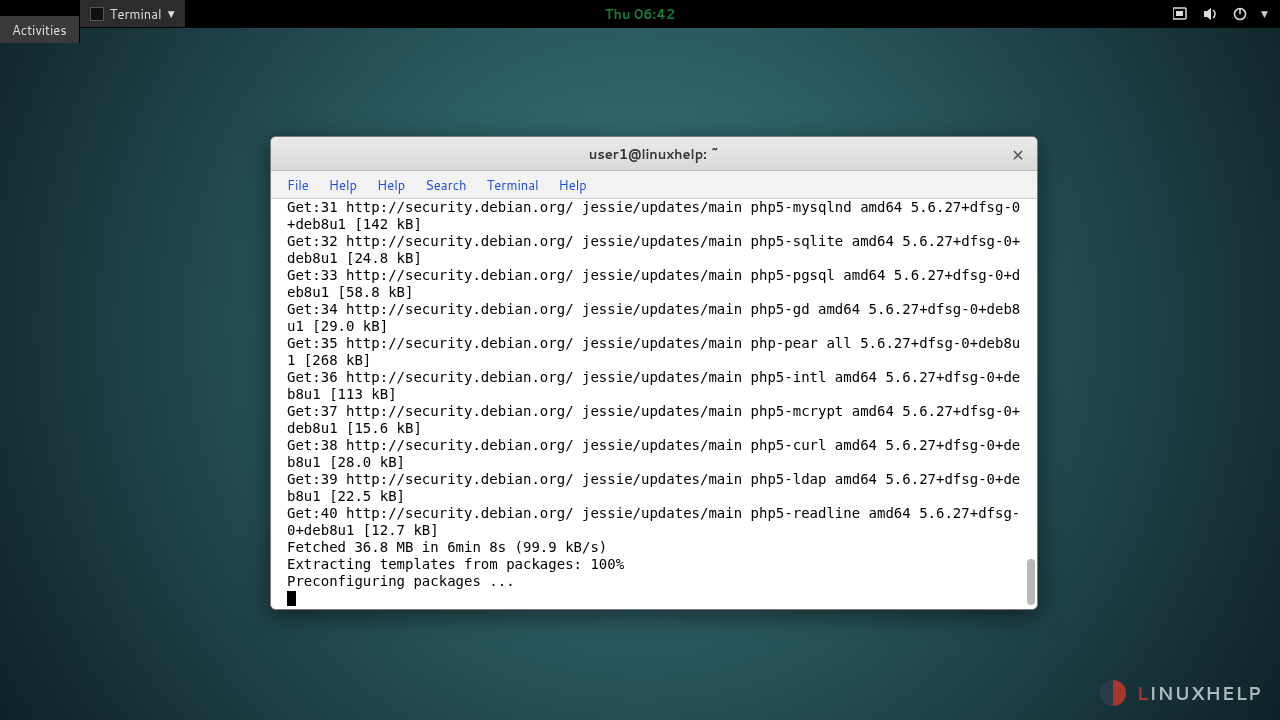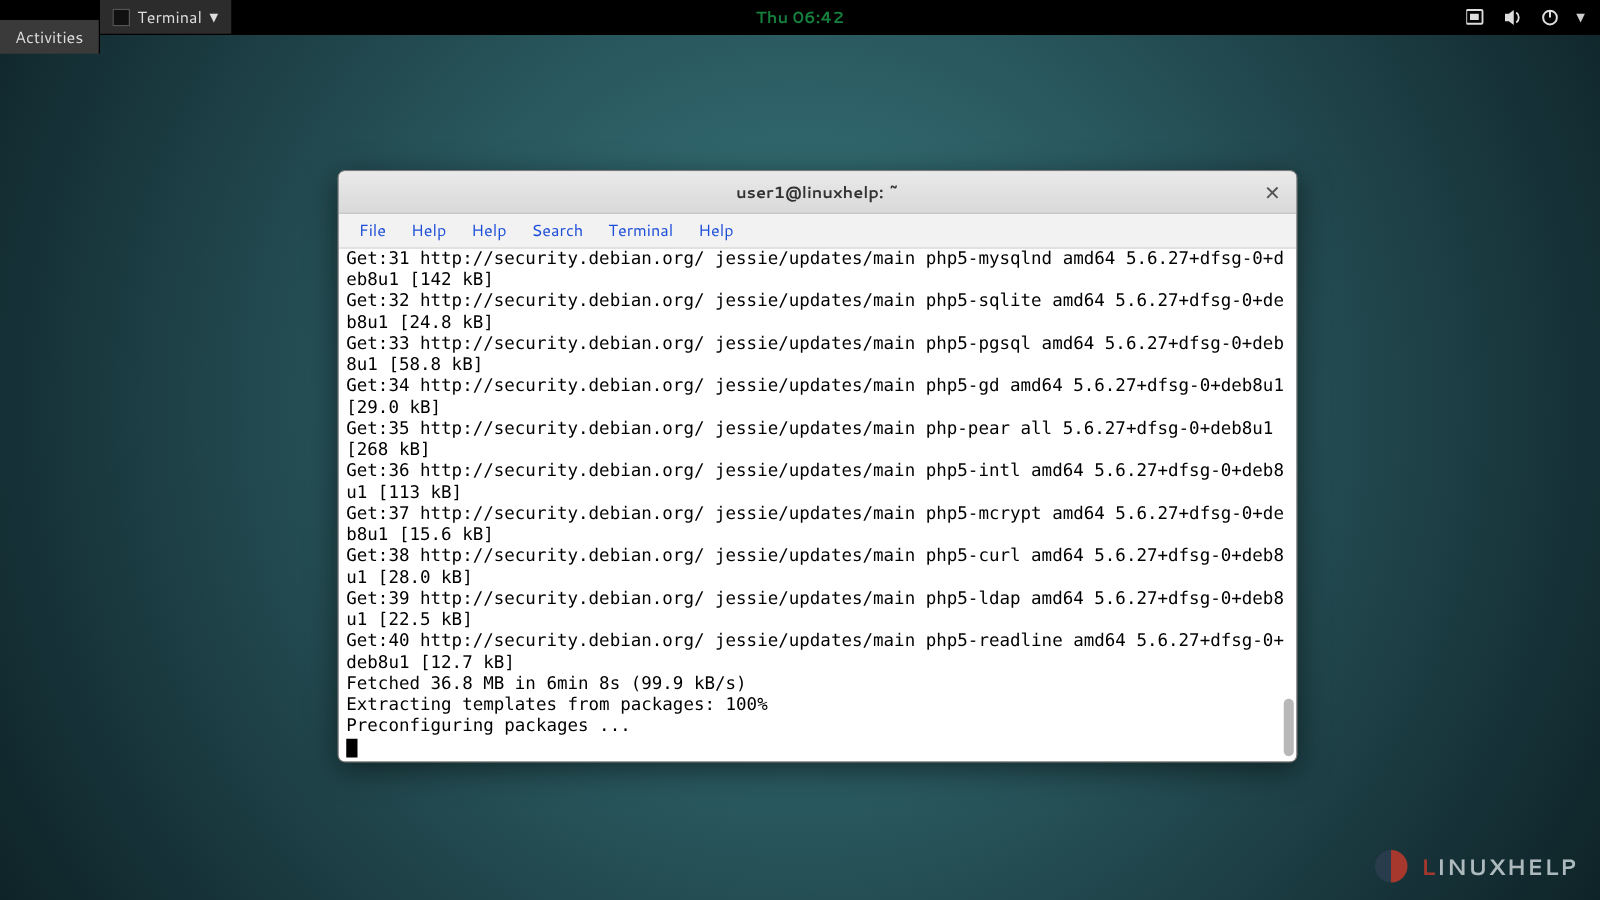--- a/index.html
+++ b/index.html
@@ -61,21 +61,21 @@
     font-size: 13px; color:#1d4ed8;
   }
   .menubar span { padding: 3px 8px; cursor:pointer; border-radius:3px; }
   .term-body {
     flex:1; background:#ffffff; position: relative; overflow:hidden;
   }
   .term-pre {
     font-family: "DejaVu Sans Mono","Liberation Mono",monospace;
     font-size: 14px; line-height: 17px; color:#000;
     white-space: pre-wrap; word-break: break-all;
-    padding: 0 6px;
+    padding: 0 16px;
   }
   .cursor-block {
     display:inline-block; width:9px; height:15px; background:#000;
     vertical-align: text-bottom;
   }
   .scrollbar {
     position:absolute; right:2px; top:0; bottom:0; width:10px;
   }
   .scrollbar .thumb {
     position:absolute; right:0; width:8px; height:46px; bottom:4px;

